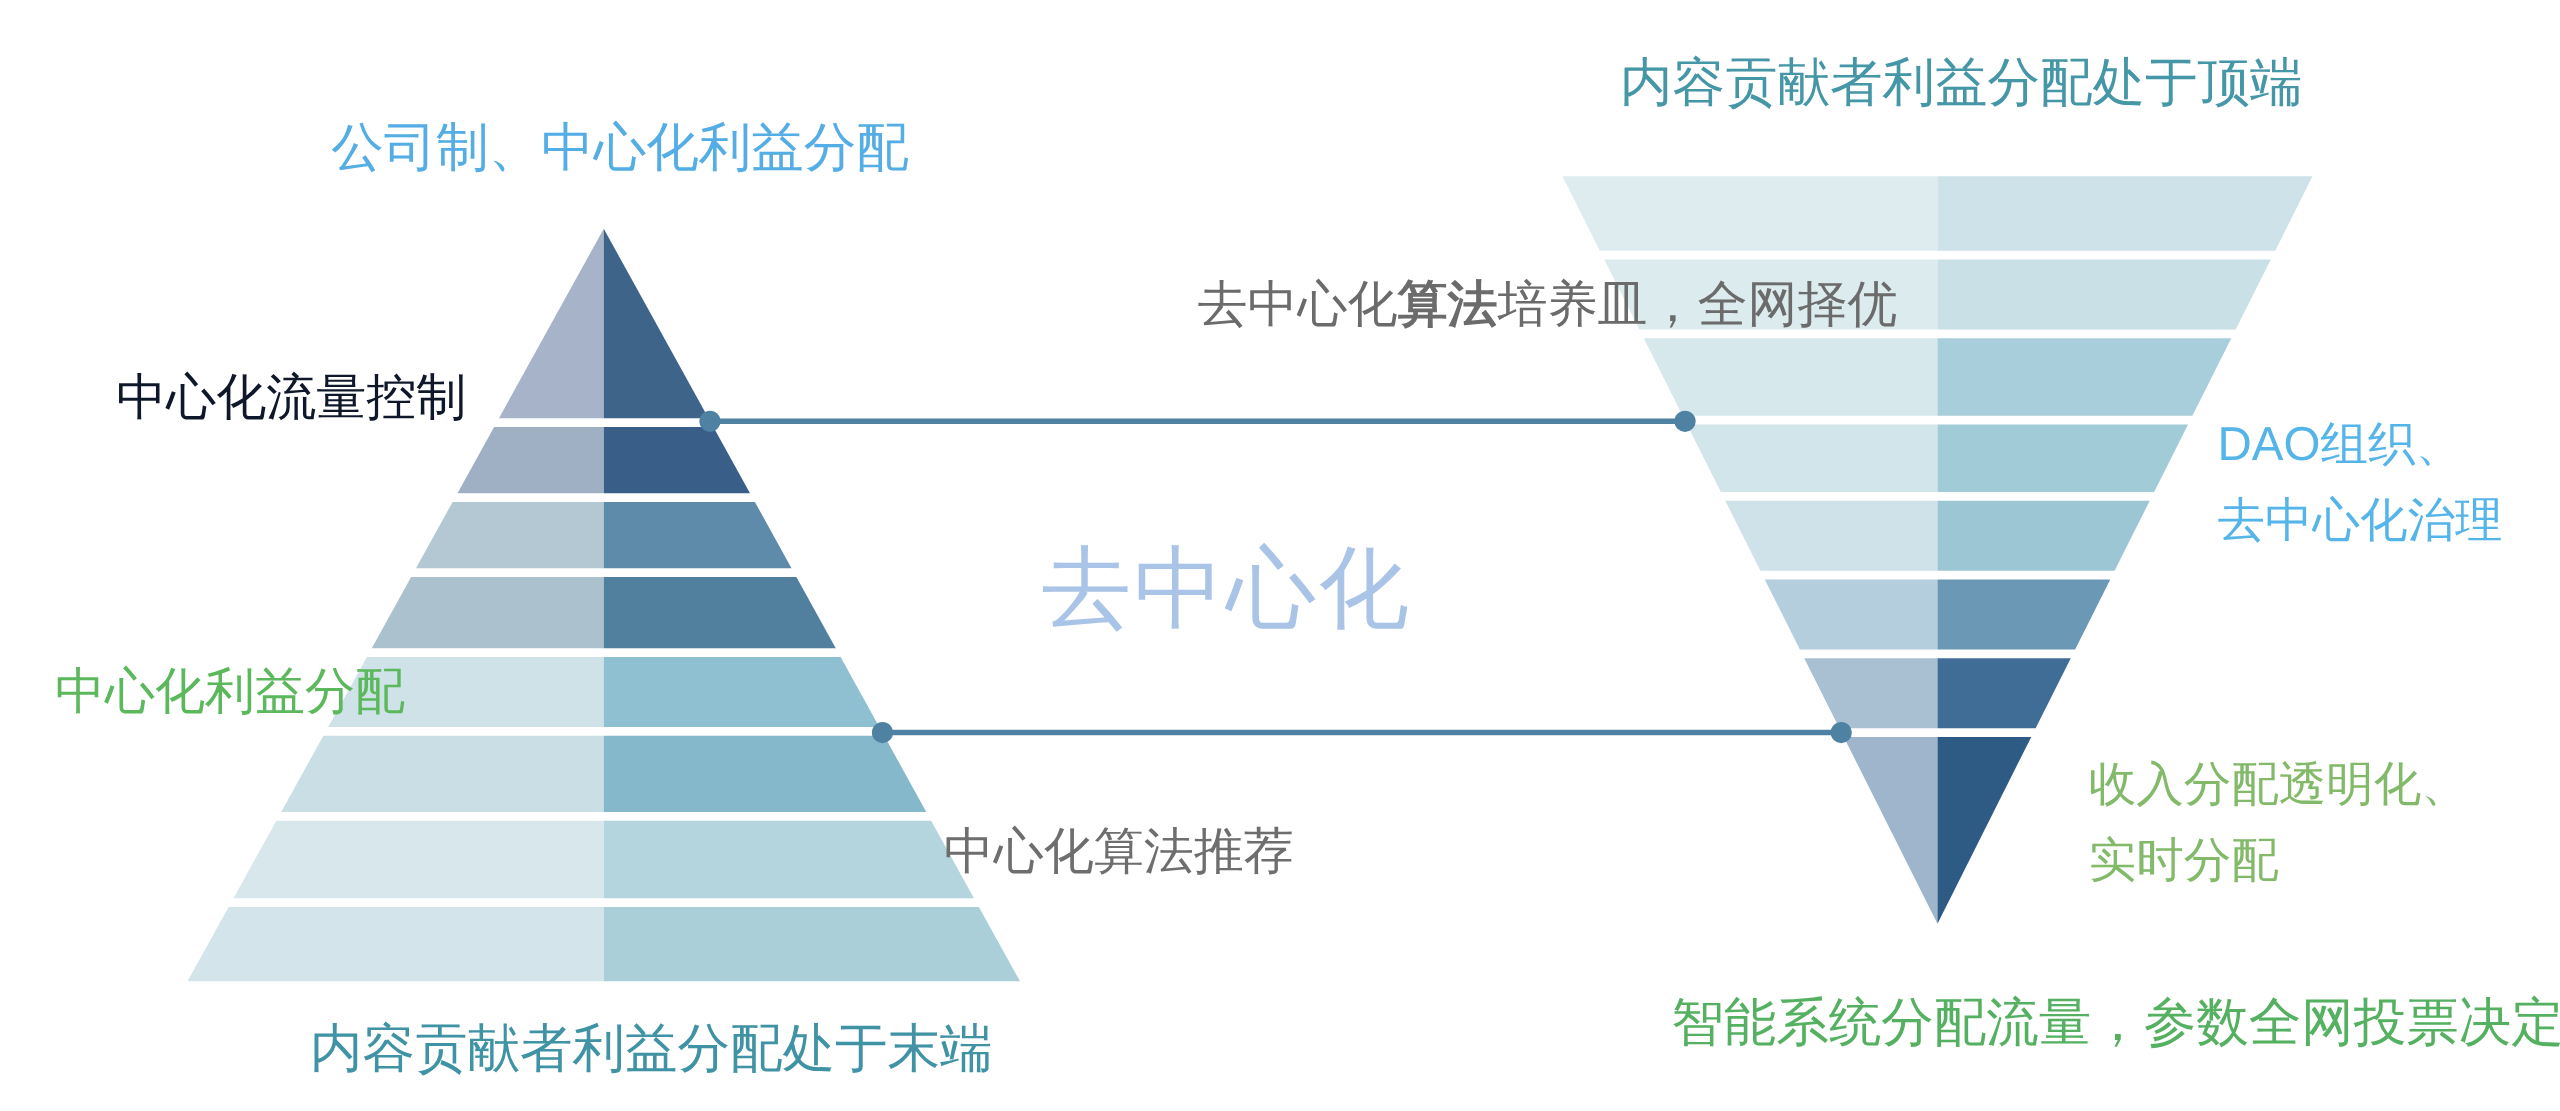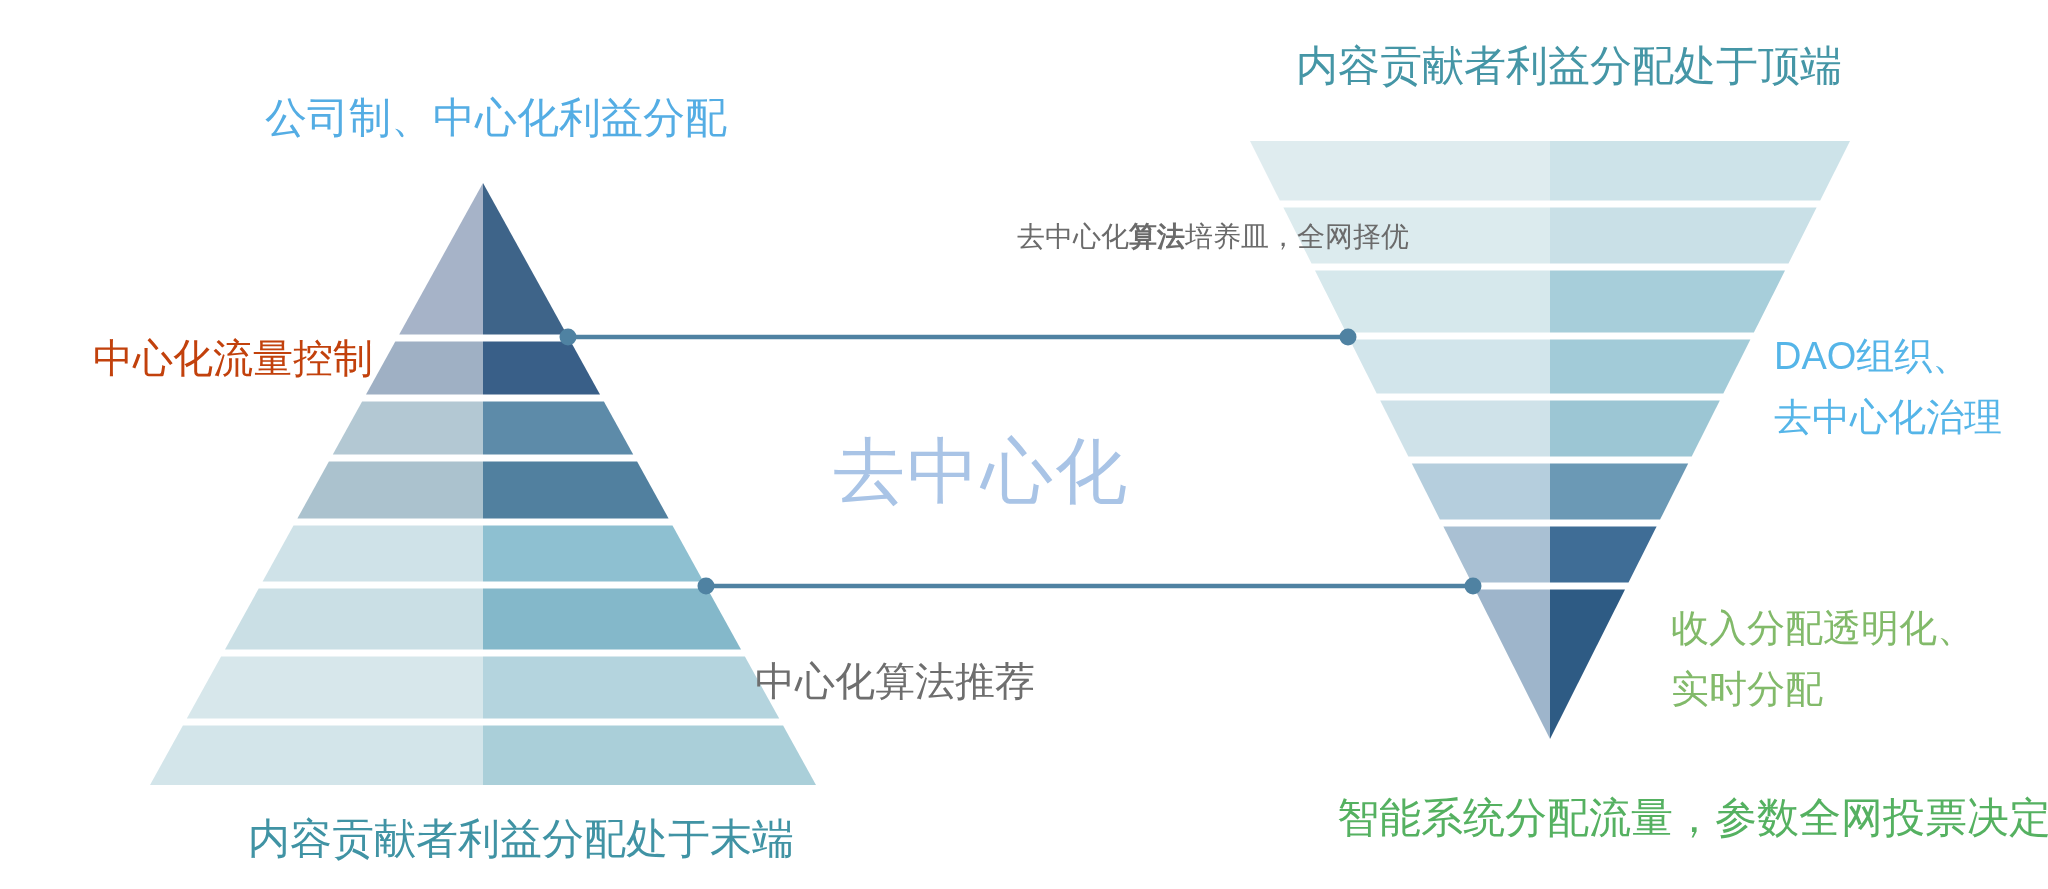--- a/index.html
+++ b/index.html
@@ -17,21 +17,21 @@
     font-family:"Liberation Sans", sans-serif;
     line-height:1.15;
   }
   .label .line{display:block;margin-top:15px;}
   .company{left:265px;top:94px;font-size:42px;}
   .traffic{left:93px;top:295px;font-size:40px;}
   .benefit{left:44px;top:530px;font-size:40px;}
   .end-label{left:248px;top:815px;font-size:42px;}
   .algo-left{left:755px;top:658px;font-size:40px;}
   .top-right{left:1296px;top:42px;font-size:42px;}
-  .algo-right{left:1017px;top:221px;font-size:28px;text-align:center;}
+  .algo-right{left:958px;top:221px;font-size:40px;text-align:center;}
   .algo-right .bold{font-weight:bold;}
   .dao{left:1774px;top:318px;font-size:38px;line-height:1.22;}
   .income{left:1671px;top:590px;font-size:38px;line-height:1.22;}
   .smart{left:1337px;top:794px;font-size:42px;}
   .center-title{left:833px;top:430px;font-size:72px;letter-spacing:2px;}
 </style>
 </head>
 <body>
 
 <div class="stage">
@@ -72,22 +72,23 @@
       <line x1="568" y1="337" x2="1348" y2="337" stroke="#4f82a2" stroke-width="4.5"></line>
       <circle cx="568" cy="337" r="8.5" fill="#4f82a2"></circle>
       <circle cx="1348" cy="337" r="8.5" fill="#4f82a2"></circle>
       <line x1="706" y1="586" x2="1473" y2="586" stroke="#4f82a2" stroke-width="4.5"></line>
       <circle cx="706" cy="586" r="8.5" fill="#4f82a2"></circle>
       <circle cx="1473" cy="586" r="8.5" fill="#4f82a2"></circle>
     </svg>
 
   <div class="label company" style="color: rgb(84, 173, 228);">公司制、中心化利益分配</div>
 
-  <div class="label traffic" style="color: #c2410c; margin-top: 40px;">中心化流量控制</div>
+  <div class="label traffic" style="color: #0f172a;">中心化流量控制</div>
 
+  <div class="label benefit" style="color: rgb(92, 184, 92);">中心化利益分配</div>
 
   <div class="label end-label" style="color: rgb(64, 147, 164);">内容贡献者利益分配处于末端</div>
 
   <div class="label algo-left" style="color: rgb(110, 110, 110);">中心化算法推荐</div>
 
   <div class="label top-right" style="color: rgb(69, 150, 166);">内容贡献者利益分配处于顶端</div>
 
   <div class="label algo-right" style="color: rgb(107, 107, 107);">
     <span>去中心化</span><span class="bold">算法</span><span>培养皿，全网择优</span>
   </div>

